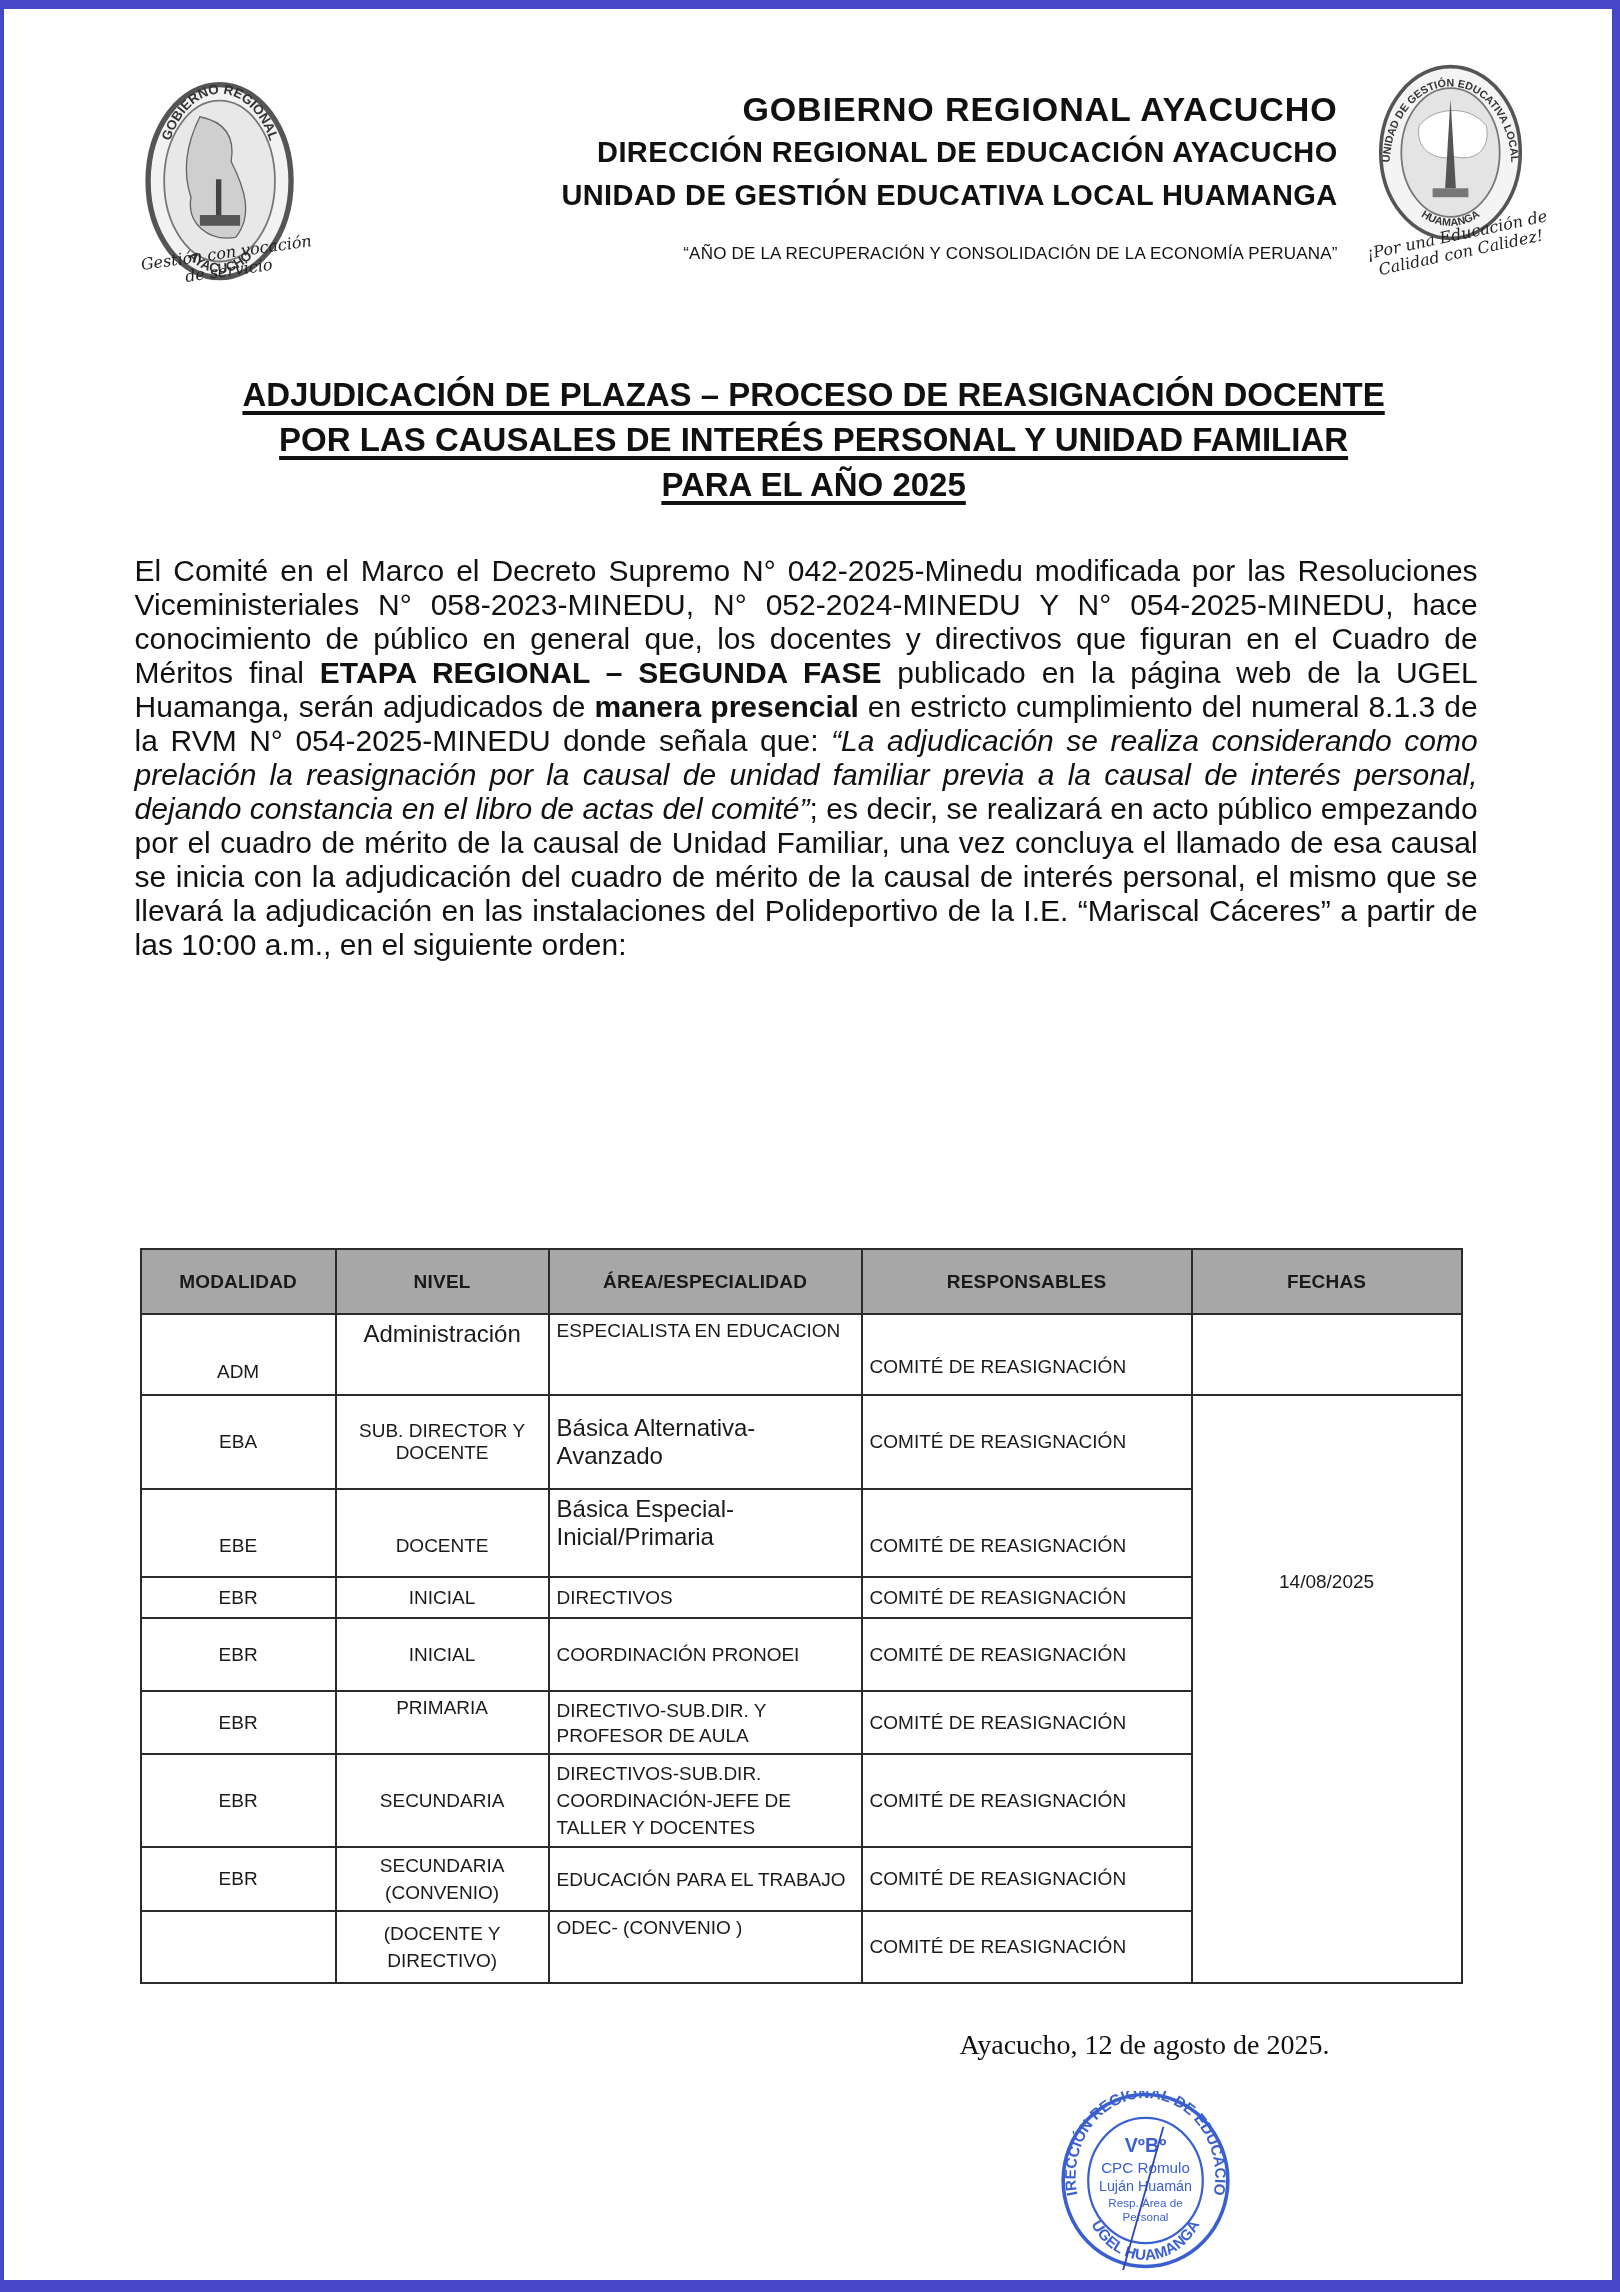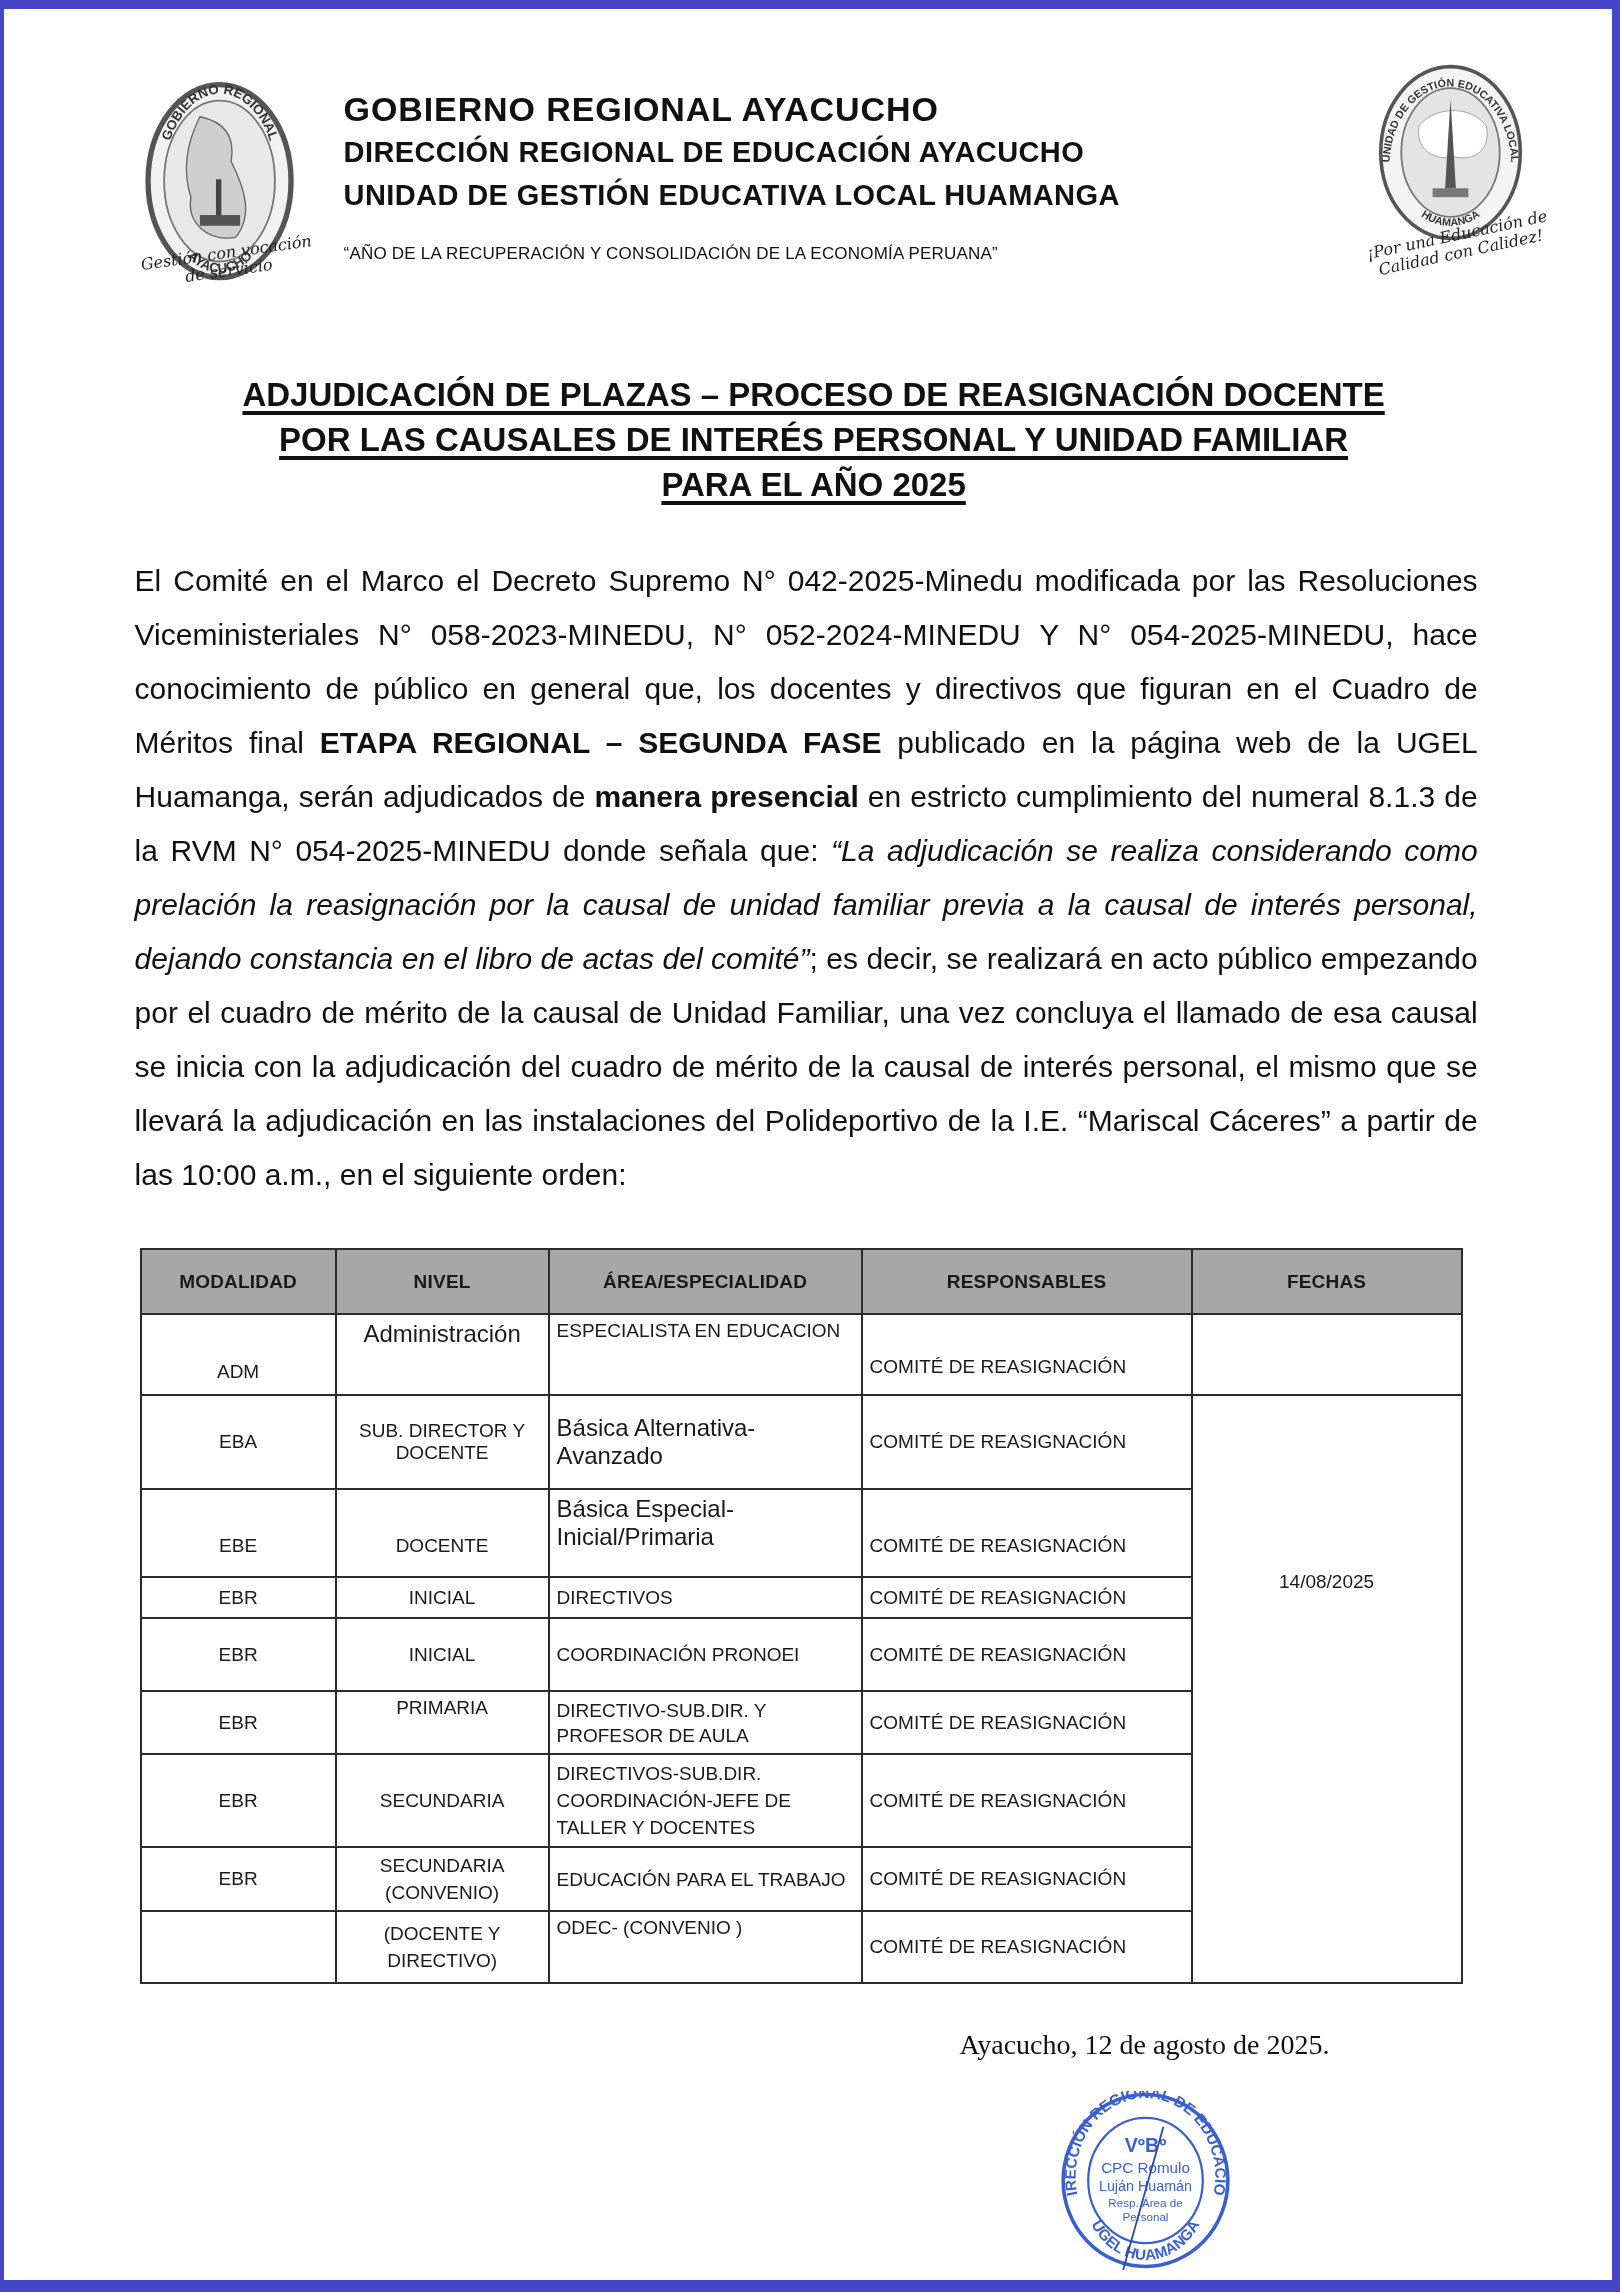--- a/index.html
+++ b/index.html
@@ -22,38 +22,38 @@
   .logo-right {
     position: absolute; left: 1366px; top: 54px; width: 161px; height: 179px;
   }
   .motto {
     position: absolute; font-family: "DejaVu Serif", serif; font-style: italic;
     font-size: 16px; color: #222; line-height: 18px; text-align: center;
   }
   .motto-left { left: 125px; top: 235px; width: 197px; transform: rotate(-8deg); }
   .motto-right { left: 1361px; top: 217px; width: 188px; transform: rotate(-12deg); }
   .header-block {
-    position: absolute; left: 340px; top: 79px; width: 994px; text-align: left;
+    position: absolute; left: 340px; top: 79px; width: 994px; text-align: right;
   }
   .h-gov { font-weight: bold; font-size: 34px; letter-spacing: 0.9px; margin: 0; line-height: 43px; }
   .h-dir { font-weight: bold; font-size: 29px; margin: 0; line-height: 43px; letter-spacing: 0.4px;}
   .h-ugel { font-weight: bold; font-size: 29px; margin: 0; line-height: 43px; letter-spacing: 0.4px;}
   .h-year { font-size: 17px; margin-top: 27px; letter-spacing: 0.2px; }
 
   
   .title {
     position: absolute; left: 107px; top: 363px; width: 1406px; text-align: center;
     font-weight: bold; font-size: 33px; line-height: 45px;
   }
   .title span { text-decoration: underline; text-decoration-thickness: 3.6px; text-underline-offset: 4.5px; }
 
   
   .body-text {
     position: absolute; left: 131px; top: 545px; width: 1343px;
-    font-size: 30px; line-height: 54px; text-align: justify;
+    font-size: 30px; line-height: 34px; text-align: justify;
     font-family: "Liberation Sans", sans-serif;
   }
   .body-text b { font-weight: bold; }
   .body-text i { font-style: italic; }
 
   
   .tbl-wrap { position: absolute; left: 136px; top: 1239px; width: 1321px; }
   table { border-collapse: collapse; width: 1321px; table-layout: fixed; font-family: "Liberation Sans", sans-serif; }
   th, td { border: 2.7px solid #2b2b2b; font-size: 19px; color: #1a1a1a; }
   th { background: #a7a7a7; height: 61px; font-weight: bold; font-size: 19px; letter-spacing: 0.2px; }

